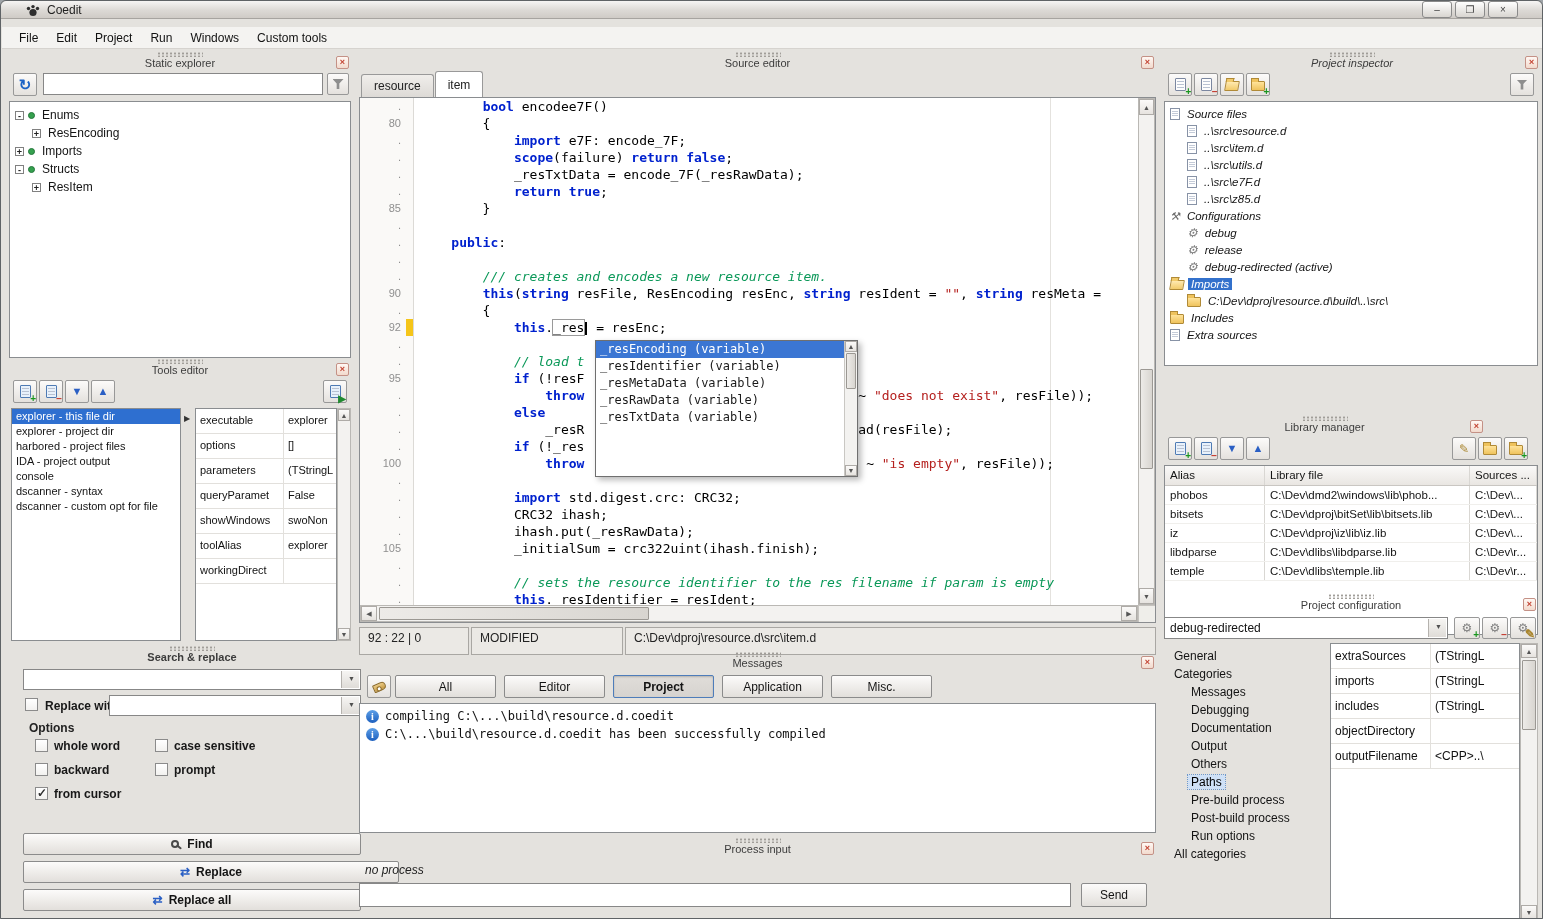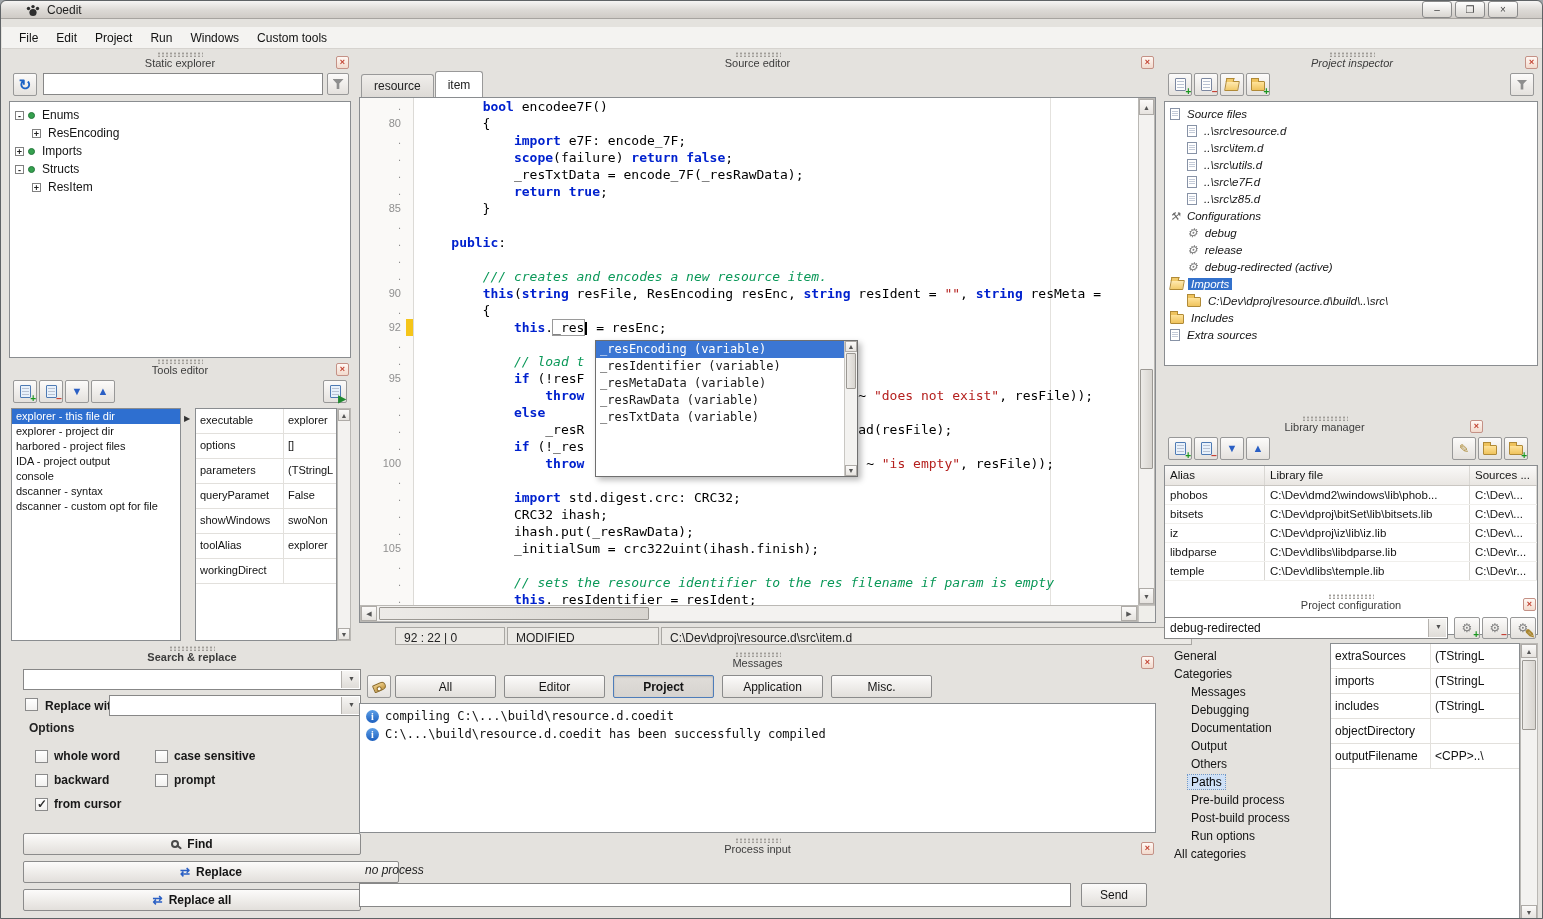--- a/index.html
+++ b/index.html
@@ -112,21 +112,21 @@
 .tok-box{outline:1px solid #9A9A9A;}
 .caret{display:inline-block;width:2px;height:13px;background:#000;vertical-align:middle;margin:0 1px;}
 #popup{position:absolute;left:235px;top:242px;width:263px;height:137px;background:#fff;border:1px solid #6F6F6F;box-shadow:3px 3px 6px rgba(0,0,0,.28);z-index:5;}
 #popup-list{position:absolute;left:0;top:0;right:13px;bottom:0;overflow:hidden;}
 .popup-item{height:17px;line-height:17px;padding-left:4px;font:12px/17px "DejaVu Sans Mono",monospace;color:#1A1A1A;white-space:pre;overflow:hidden;}
 .popup-item.selected{background:#3B76D3;color:#fff;}
 #popup-sb{right:0;top:0;bottom:0;width:13px;border:none;border-left:1px solid #C9C7C3;background:#F3F2F0;}
 #ed-vsb{right:0;top:0;bottom:17px;width:17px;}
 #ed-hsb{left:0;right:17px;bottom:0;height:17px;}
 #ed-corner{position:absolute;right:0;bottom:0;width:17px;height:17px;background:#EFEEEA;border-top:1px solid #C5C2BE;border-left:1px solid #C5C2BE;}
-#statusbar{position:absolute;left:0;top:576px;width:797px;height:18px;display:flex;gap:2px;margin-left:36px;}
+#statusbar{position:absolute;left:0;top:576px;width:797px;height:28px;display:flex;gap:2px;}
 .st-cell{border:1px solid #A9A7A3;background:#EBE9E5;font-size:12px;line-height:20px;padding:0 8px;color:#222;white-space:nowrap;overflow:hidden;}
 
 #p-messages{left:358px;top:650px;width:797px;height:184px;}
 #mg-tag{left:8px;}
 #msg-filters{position:absolute;left:36px;top:0;display:flex;gap:8px;}
 #msg-list{left:0;top:52px;width:797px;height:130px;overflow:hidden;padding-top:3px;}
 .msg-row{display:flex;align-items:center;gap:6px;height:18px;padding-left:6px;font-family:"DejaVu Sans Mono",monospace;font-size:12px;color:#101010;white-space:nowrap;}
 
 #p-process{left:358px;top:836px;width:797px;height:83px;}
 #pr-label{position:absolute;left:6px;top:26px;font-size:12px;color:#222;font-style:italic;}
@@ -141,21 +141,21 @@
 #te-add{left:4px;}#te-rem{left:30px;}#te-down{left:56px;}#te-up{left:82px;}#te-run{left:314px;}
 #te-sb{left:328px;top:50px;width:14px;height:233px;}
 #p-search{left:20px;top:644px;width:342px;height:275px;font-weight:bold;}
 #sr-combo1{left:2px;top:24px;width:338px;height:21px;}
 #sr-rep-cb{position:absolute;left:4px;top:53px;}
 #sr-rep-label{position:absolute;left:24px;top:54px;font-size:12px;color:#181818;}
 #sr-combo2{left:88px;top:50px;width:252px;height:21px;}
 #sr-opt-label{position:absolute;left:8px;top:76px;font-size:12px;color:#222;}
 #sr-left{position:absolute;left:14px;top:94px;}
 #sr-right{position:absolute;left:134px;top:94px;}
-.opt-row{display:flex;align-items:flex-end;gap:6px;height:24px;}
+.opt-row{display:flex;align-items:flex-start;gap:6px;height:24px;}
 .opt-label{font-size:12px;color:#181818;}
 #sr-find{left:2px;top:188px;width:338px;height:22px;}
 #sr-replace{left:2px;top:216px;width:376px;height:22px;}
 #sr-replaceall{left:2px;top:244px;width:338px;height:22px;}
 
 #p-inspector{left:1163px;top:50px;width:376px;height:315px;font-style:italic;}
 #pi-b1{left:4px;}#pi-b2{left:30px;}#pi-b3{left:56px;}#pi-b4{left:82px;}#pi-filter{left:346px;}
 #p-library{left:1163px;top:368px;width:321px;height:220px;margin-top:46px;}
 #lb-b1{left:4px;}#lb-b2{left:30px;}#lb-b3{left:56px;}#lb-b4{left:82px;}#lb-b5{left:288px;}#lb-b6{left:314px;}#lb-b7{left:340px;}
 #lib-table{left:0;top:50px;width:374px;height:170px;overflow:hidden;}

